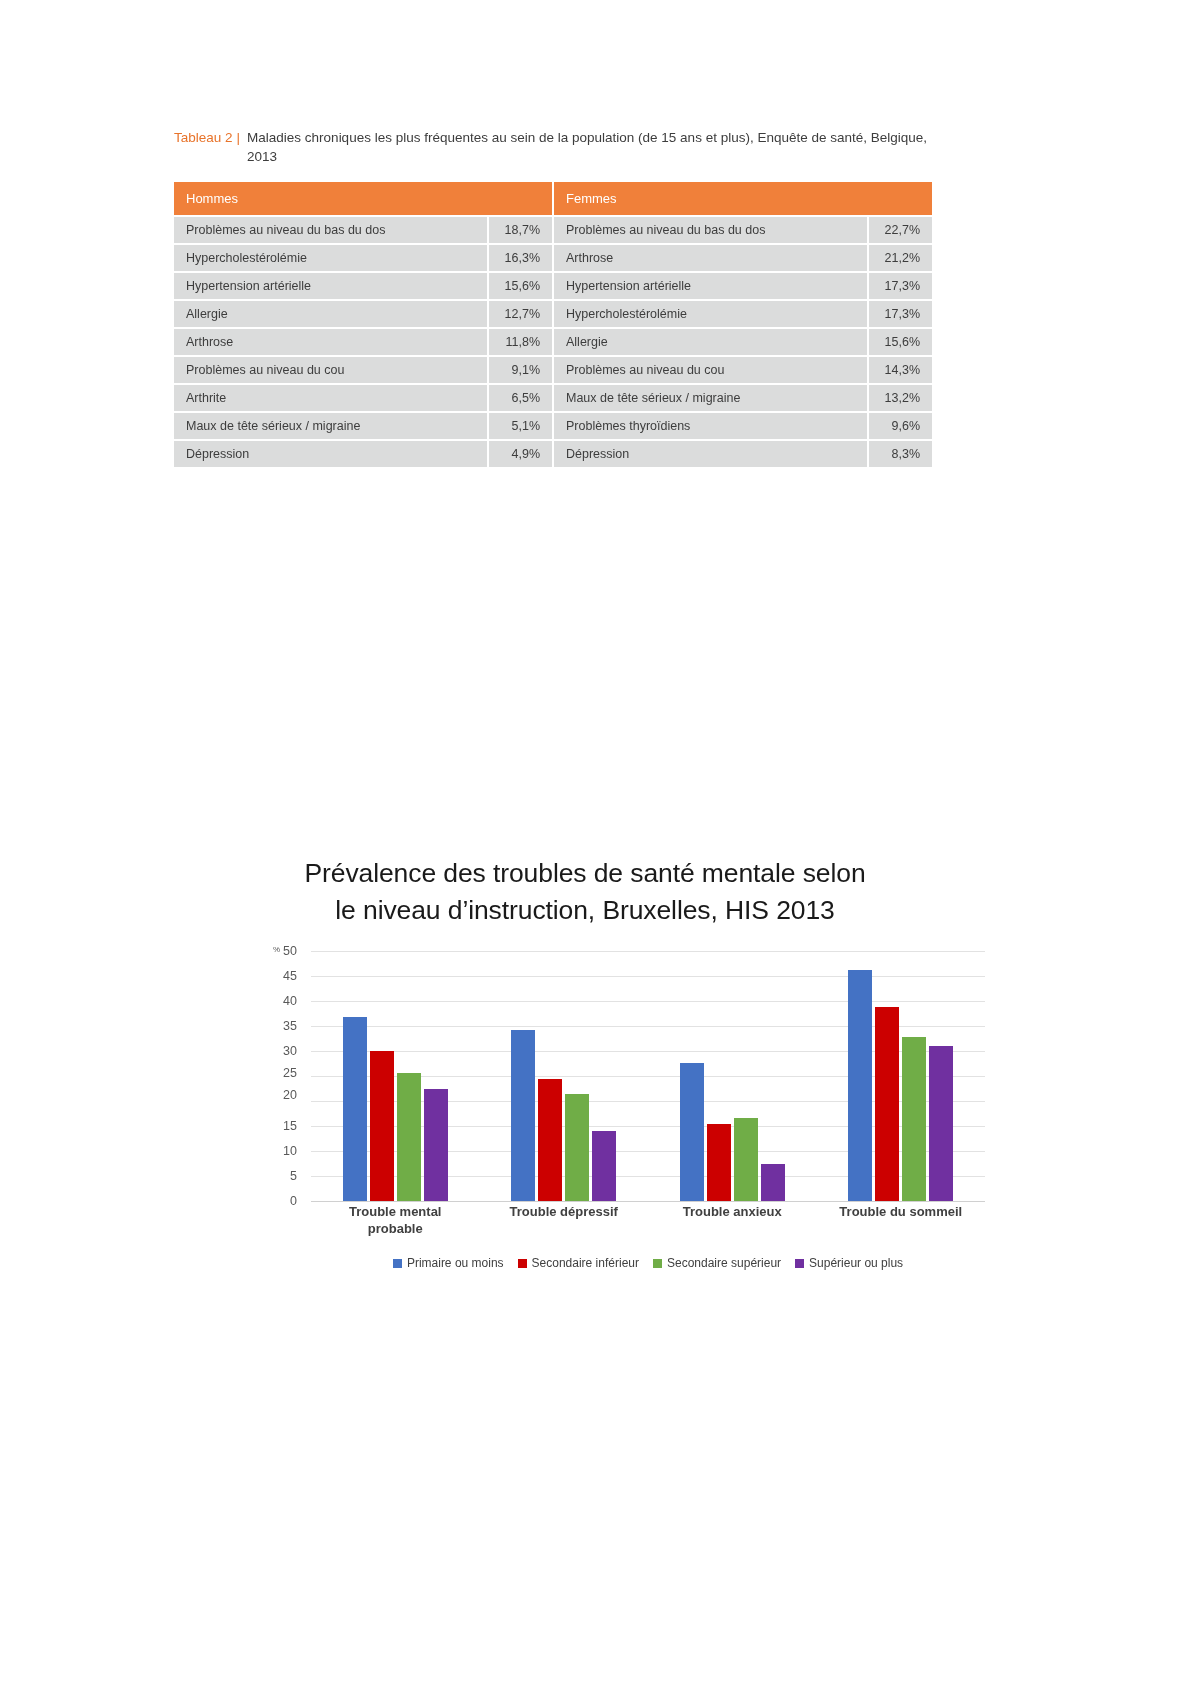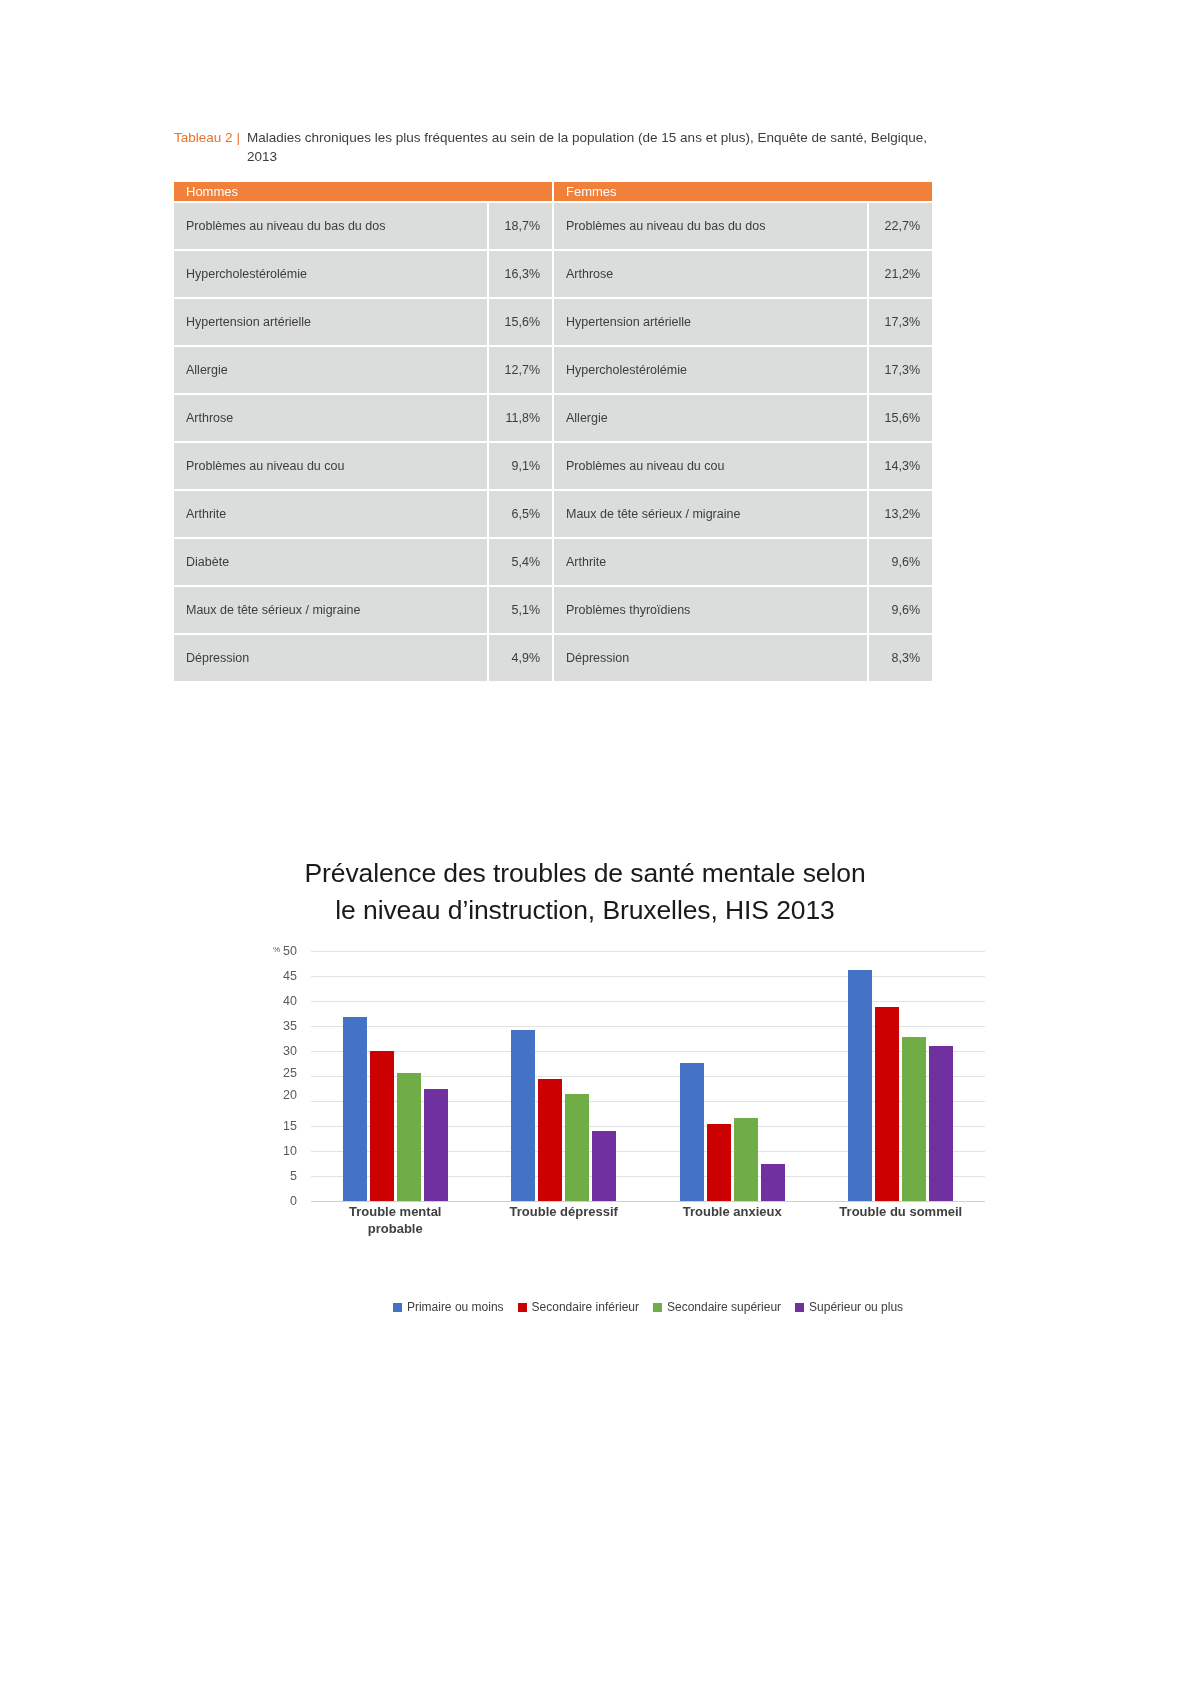--- a/index.html
+++ b/index.html
@@ -17,24 +17,24 @@
 
   .caption{font-size:13.5px;line-height:19px;color:#3d3d3d;display:flex;gap:0;}
   .caption-tag{color:#E8732A;white-space:nowrap;}
   .caption-sep{color:#E8732A;padding:0 7px 0 4px;}
   .caption-text{flex:1;}
 
   table.chronic{border-collapse:separate;border-spacing:2px 2px;width:762px;margin-top:14px;
                 margin-left:-2px;table-layout:fixed;}
   table.chronic th{
     background:#F0803A;color:#ffffff;font-weight:400;font-size:13px;
-    text-align:left;padding:2px 12px;height:14px;vertical-align:middle;
+    text-align:left;padding:9px 12px;height:14px;vertical-align:middle;
   }
   table.chronic td{
-    background:#DBDCDC;font-size:12.5px;padding:16px 12px;height:14px;vertical-align:middle;
+    background:#DBDCDC;font-size:12.5px;padding:6px 12px;height:14px;vertical-align:middle;
     color:#3d3d3d;
   }
   td.pct{text-align:right;padding-right:14px;}
   col.c-label{width:308px;}
   col.c-pct{width:62px;}
 
   
   .chart-block{position:absolute;left:185px;top:855px;width:800px;}
   .chart-title{
     text-align:center;font-size:26.5px;line-height:37px;color:#1a1a1a;
@@ -60,21 +60,21 @@
 
   .xlabels{position:absolute;left:126px;top:252px;right:0;display:flex;}
   .xlabels .xl{
     flex:1;text-align:center;font-size:13px;font-weight:bold;color:#404040;line-height:17px;
   }
 
   .legend{
     position:absolute;left:126px;top:305px;right:0;
     display:flex;justify-content:center;align-items:center;gap:14px;
   }
-  .legend-item{display:flex;align-items:center;gap:5px;font-size:12px;color:#404040;margin-top:44px;}
+  .legend-item{display:flex;align-items:center;gap:5px;font-size:12px;color:#404040;}
   .swatch{width:9px;height:9px;display:inline-block;}
 </style>
 </head>
 <body>
 
 <section class="table-block">
 
   <div class="caption">
     <span class="caption-tag">Tableau 2</span>
     <span class="caption-sep">|</span>
@@ -131,26 +131,20 @@
           <td>Problèmes au niveau du cou</td>
           <td class="pct">14,3%</td>
         </tr>
         <tr>
           <td>Arthrite</td>
           <td class="pct">6,5%</td>
           <td>Maux de tête sérieux / migraine</td>
           <td class="pct">13,2%</td>
         </tr>
         <tr>
-          <td>Diabète</td>
-          <td class="pct">5,4%</td>
-          <td>Arthrite</td>
-          <td class="pct">9,6%</td>
-        </tr>
-        <tr>
           <td>Maux de tête sérieux / migraine</td>
           <td class="pct">5,1%</td>
           <td>Problèmes thyroïdiens</td>
           <td class="pct">9,6%</td>
         </tr>
         <tr>
           <td>Dépression</td>
           <td class="pct">4,9%</td>
           <td>Dépression</td>
           <td class="pct">8,3%</td>

